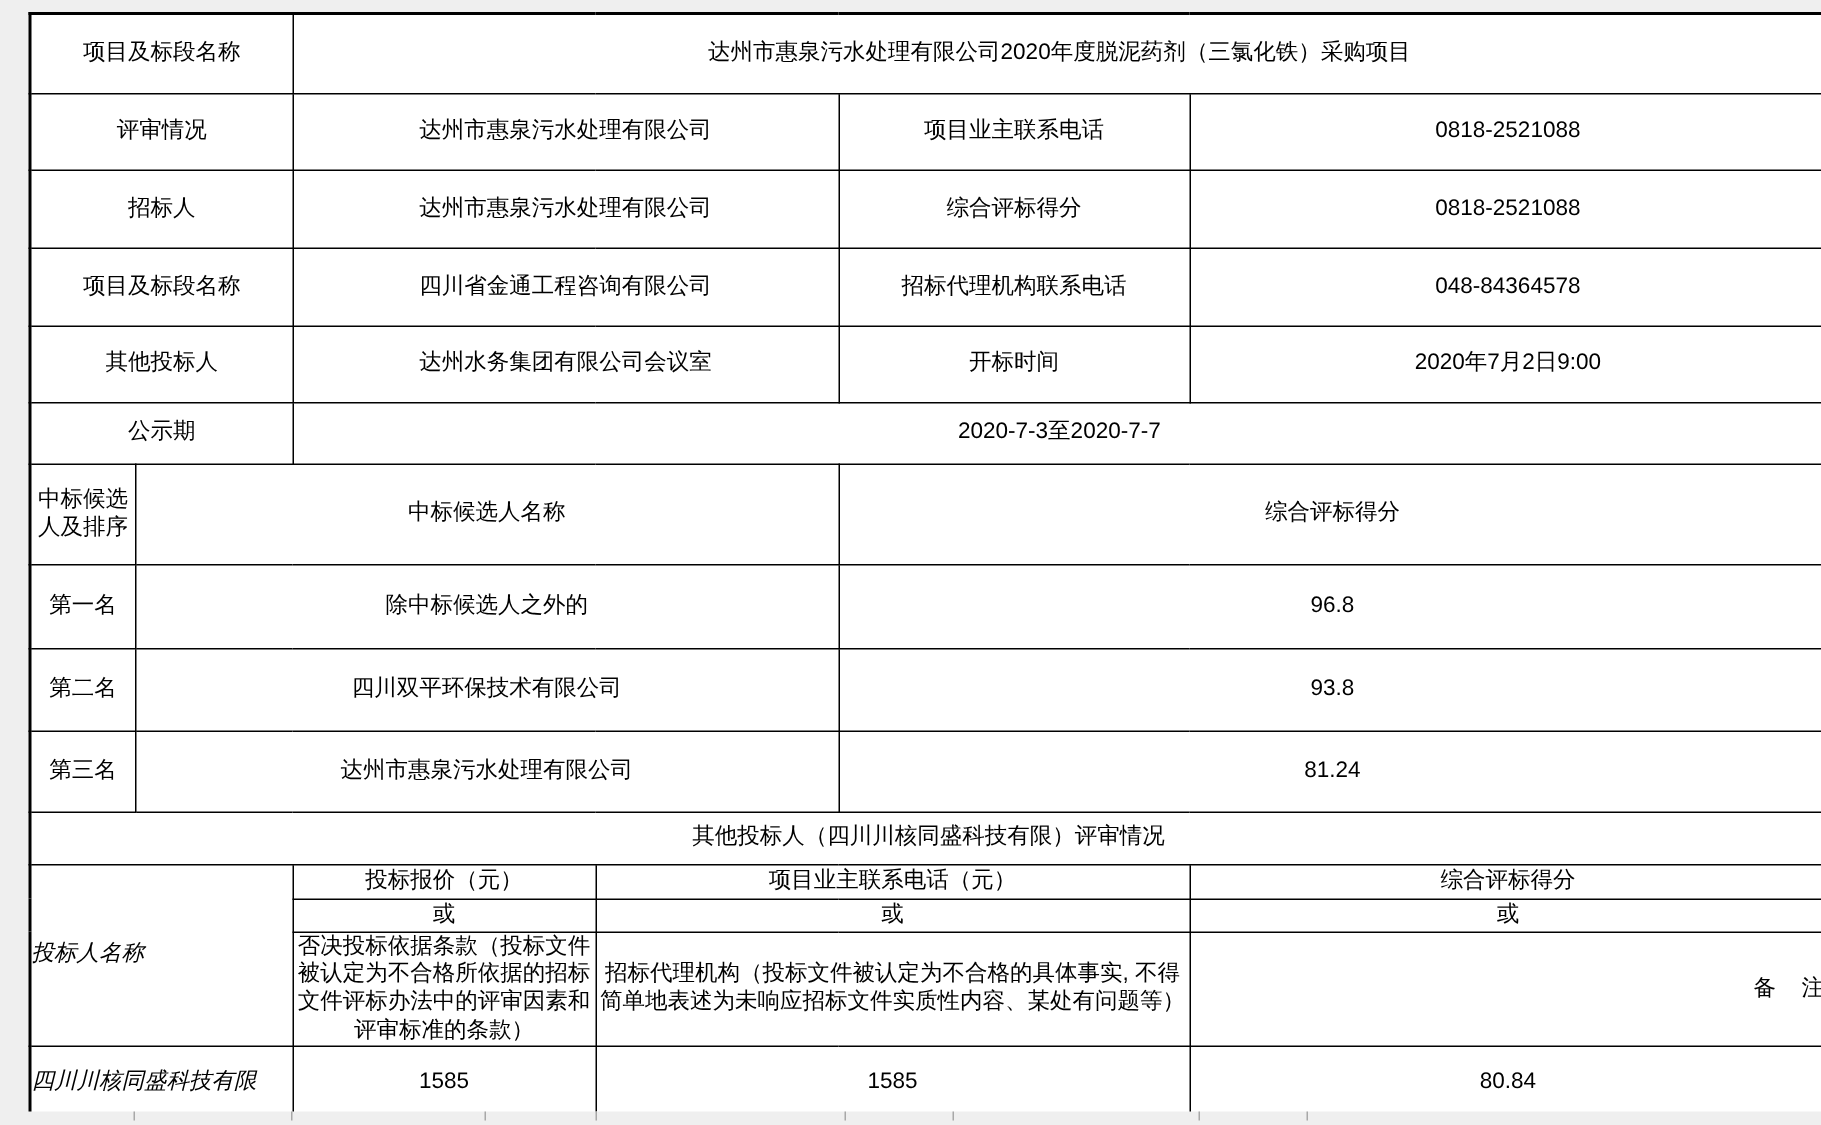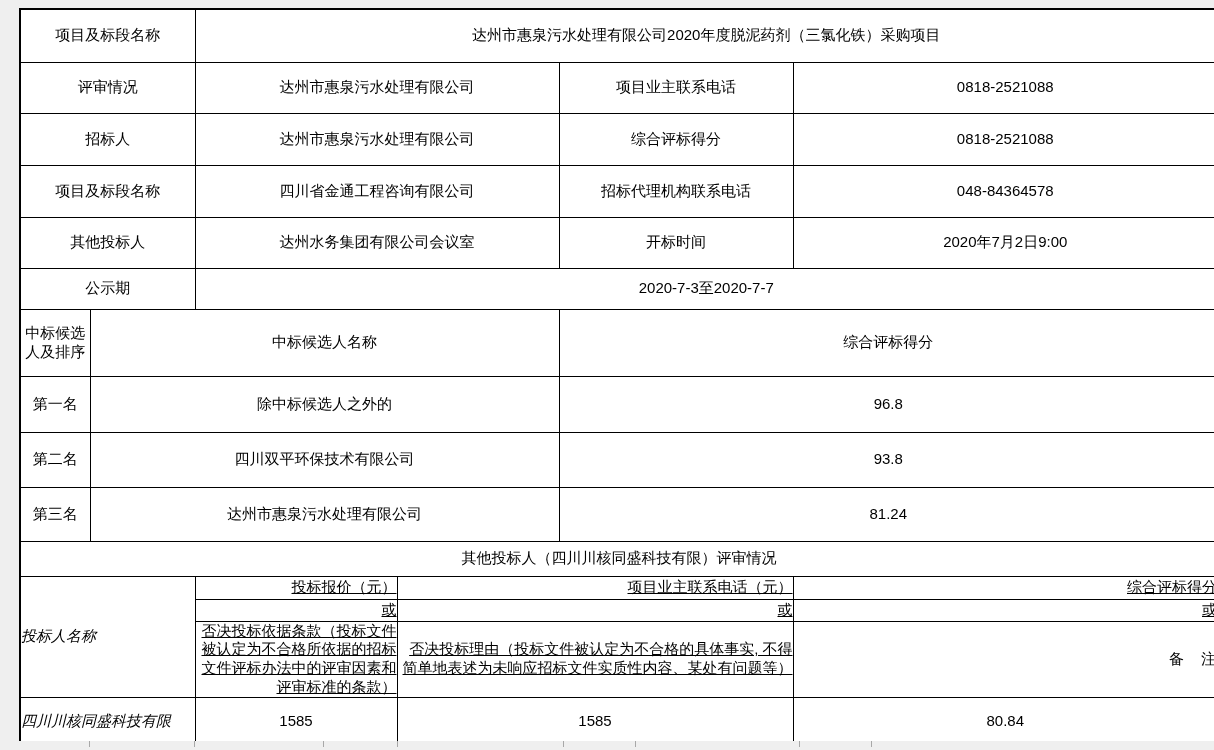--- a/index.html
+++ b/index.html
@@ -30,21 +30,21 @@
   }
   table.tbl td{
     border:1px solid #000;
     padding:0;
     overflow:hidden;
     vertical-align:middle;
     line-height:1.25;
   }
   td.c{text-align:center;}
   td.l{text-align:left;padding-left:10px;font-style:italic;}
-  td.hl{text-align:right;padding-left:3px;text-decoration:underline;}
+  td.hl{text-align:center;padding-left:3px;}
   td.wrap{line-height:17px;padding:1px 3px;}
   td.remark{text-align:right;padding-left:10px;letter-spacing:1px;}
   tr.r1{height:53px}
   tr.r2{height:51px}
   tr.r3{height:52px}
   tr.r4{height:52px}
   tr.r5{height:51px}
   tr.r6{height:41px}
   tr.r7{height:67px}
   tr.r8{height:56px}
@@ -157,21 +157,21 @@
       <td colspan="2" class="hl">项目业主联系电话（元）</td>
       <td class="hl">综合评标得分</td>
     </tr>
     <tr class="r12b">
       <td class="hl">或</td>
       <td colspan="2" class="hl">或</td>
       <td class="hl">或</td>
     </tr>
     <tr class="r12c">
       <td class="hl wrap">否决投标依据条款（投标文件被认定为不合格所依据的招标文件评标办法中的评审因素和评审标准的条款）</td>
-      <td colspan="2" class="hl wrap">否决投标理由（投标文件被认定为不合格的具体事实, 不得简单地表述为未响应招标文件实质性内容、某处有问题等）</td>
+      <td colspan="2" class="hl wrap">招标代理机构（投标文件被认定为不合格的具体事实, 不得简单地表述为未响应招标文件实质性内容、某处有问题等）</td>
       <td class="remark">备　注</td>
     </tr>
 
     <tr class="r13">
       <td colspan="2" class="l">四川川核同盛科技有限</td>
       <td class="c">1585</td>
       <td colspan="2" class="c">1585</td>
       <td class="c">80.84</td>
     </tr>
   </tbody>

